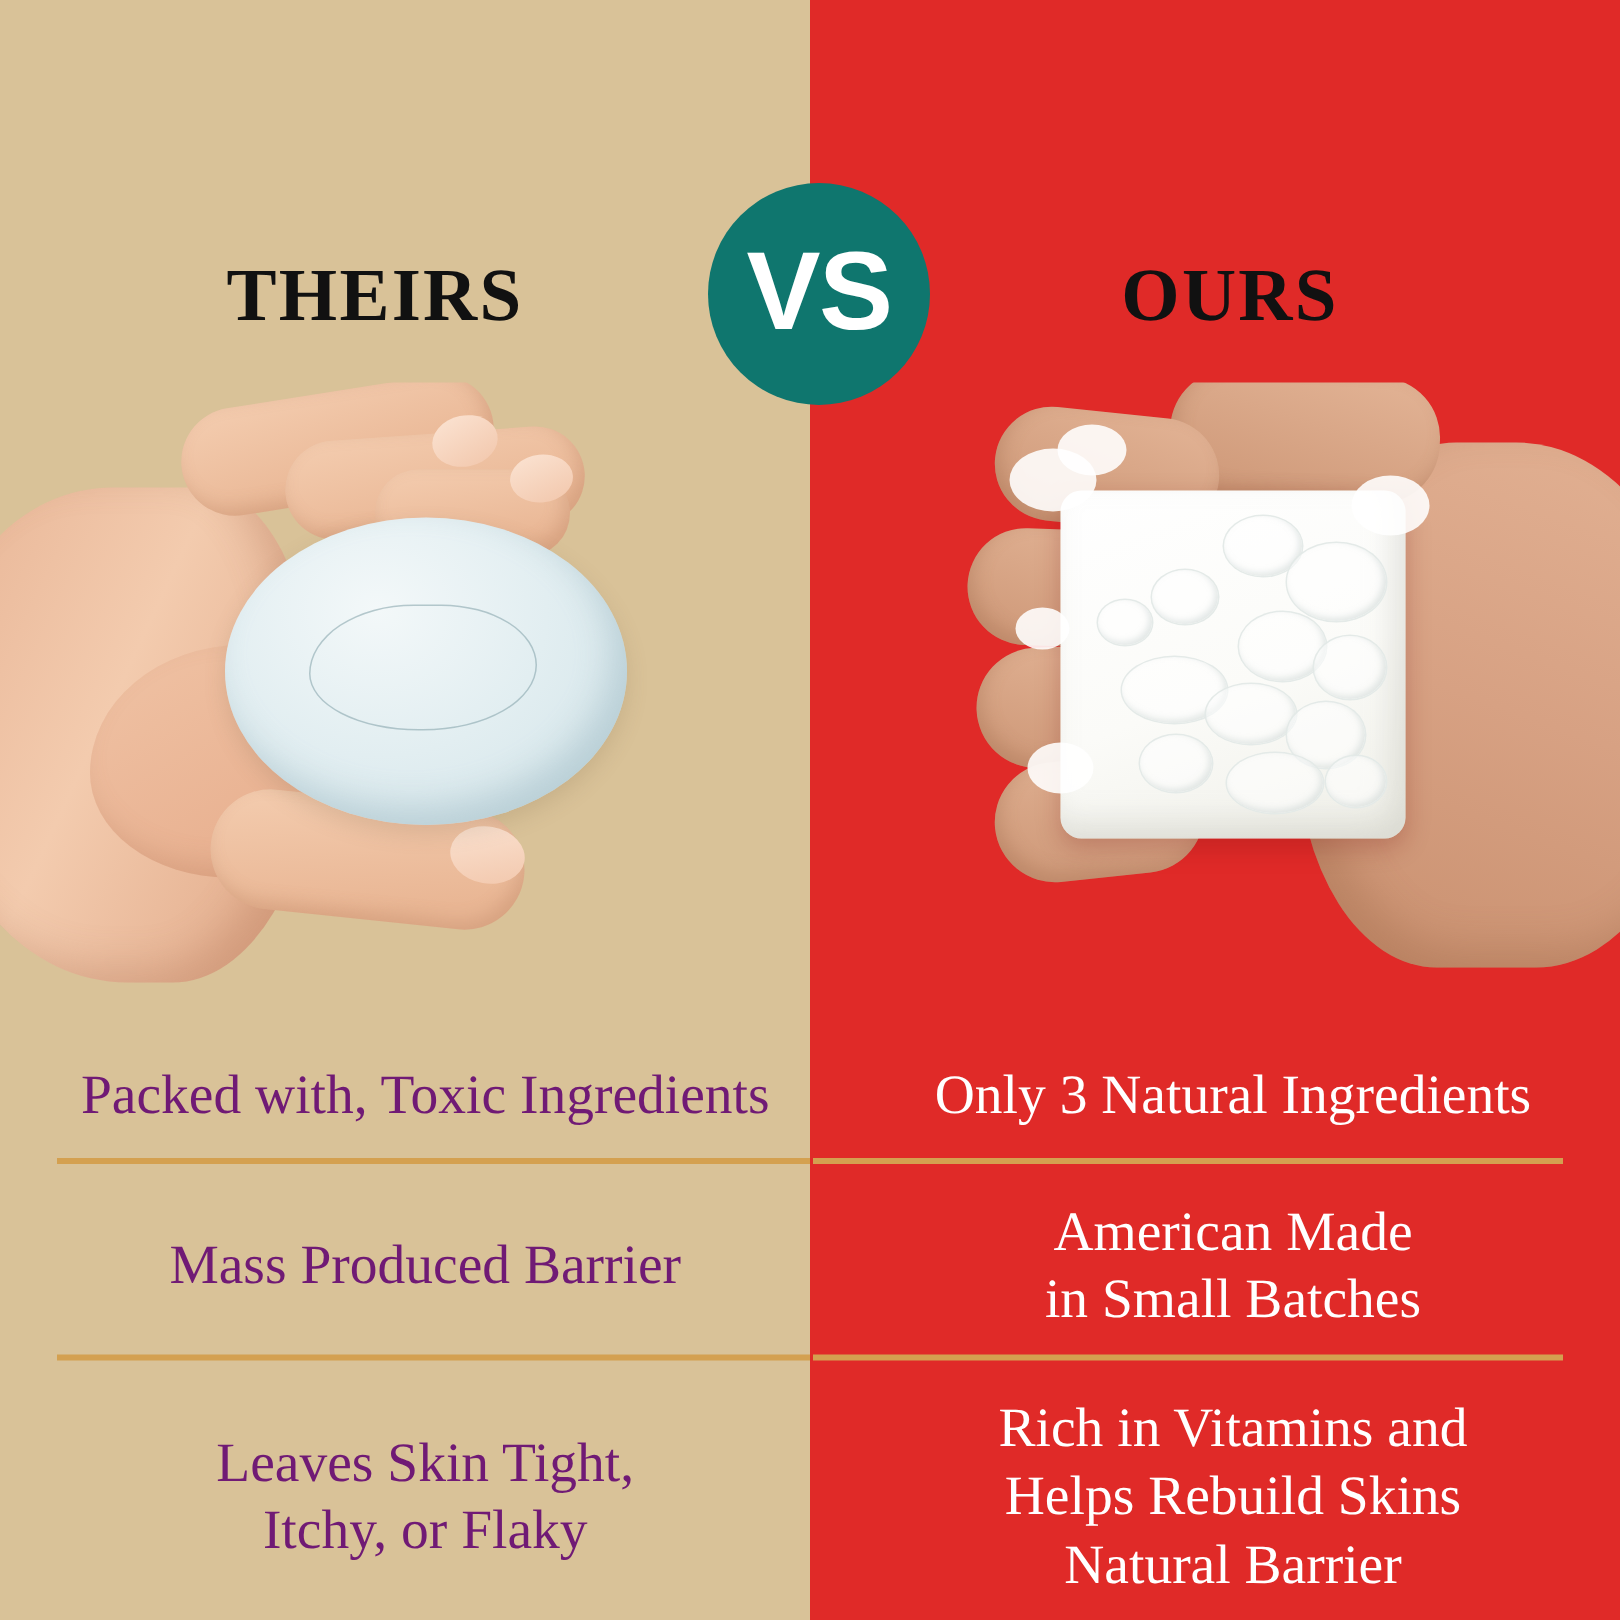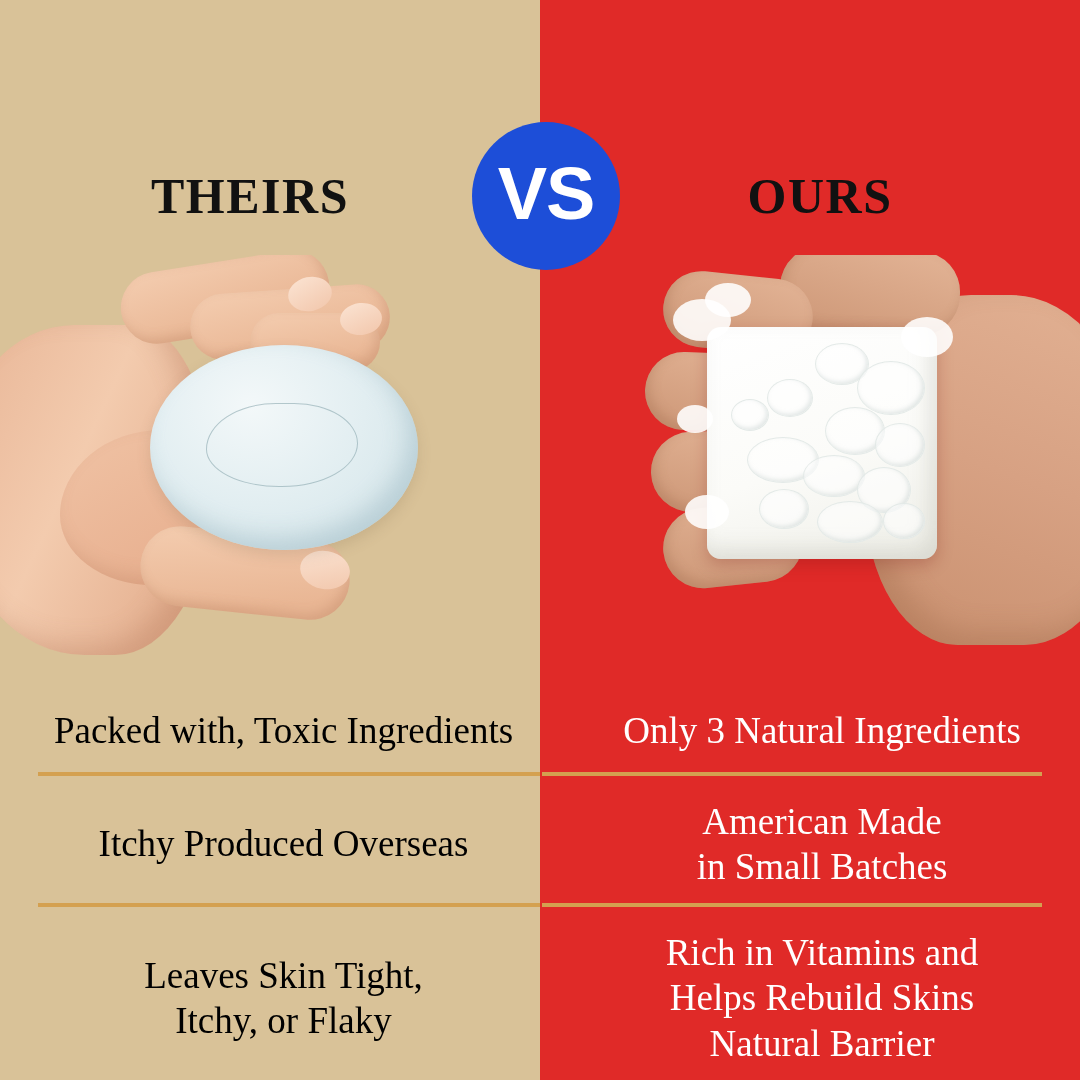--- a/index.html
+++ b/index.html
@@ -44,21 +44,21 @@
   .header-right { left: 590px; width: 460px; }
 
   
   .vs-badge {
     position: absolute;
     left: 472px;
     top: 122px;
     width: 148px;
     height: 148px;
     border-radius: 50%;
-    background: #1d4ed8;
+    background: #0f766e;
     display: flex;
     align-items: center;
     justify-content: center;
     z-index: 6;
   }
   .vs-badge span {
     color: #ffffff;
     font-family: "Liberation Sans", "DejaVu Sans", sans-serif;
     font-weight: bold;
     font-size: 74px;
@@ -200,21 +200,21 @@
     display: flex;
     align-items: center;
     justify-content: center;
     text-align: center;
     font-size: 37px;
     line-height: 1.22;
     font-family: "Liberation Serif", "DejaVu Serif", serif;
     padding: 0 10px;
     box-sizing: border-box;
   }
-  .cell-left  { left: 0;     width: 540px; color: #000000; padding-left: 37px; }
+  .cell-left  { left: 0;     width: 540px; color: #701a75; padding-left: 37px; }
   .cell-right { left: 552px; width: 540px; color: #ffffff; }
 
   .divider {
     position: absolute;
     height: 4px;
     background: #d4a050;
   }
   .divider.d-left  { left: 38px;  width: 502px; }
   .divider.d-right { left: 542px; width: 500px; }
   .divider.row-a { top: 82px; }
@@ -283,21 +283,21 @@
 
     <div class="row row-1">
       <div class="cell cell-left">Packed with, Toxic Ingredients</div>
       <div class="cell cell-right">Only 3 Natural Ingredients</div>
     </div>
 
     <div class="divider d-left row-a"></div>
     <div class="divider d-right row-a"></div>
 
     <div class="row row-2">
-      <div class="cell cell-left">Itchy Produced Overseas</div>
+      <div class="cell cell-left">Mass Produced Barrier</div>
       <div class="cell cell-right">American Made<br>in Small Batches</div>
     </div>
 
     <div class="divider d-left row-b"></div>
     <div class="divider d-right row-b"></div>
 
     <div class="row row-3">
       <div class="cell cell-right">Rich in Vitamins and<br>Helps Rebuild Skins<br>Natural Barrier</div>
       <div class="cell cell-left">Leaves Skin Tight,<br>Itchy, or Flaky</div>
     </div>

